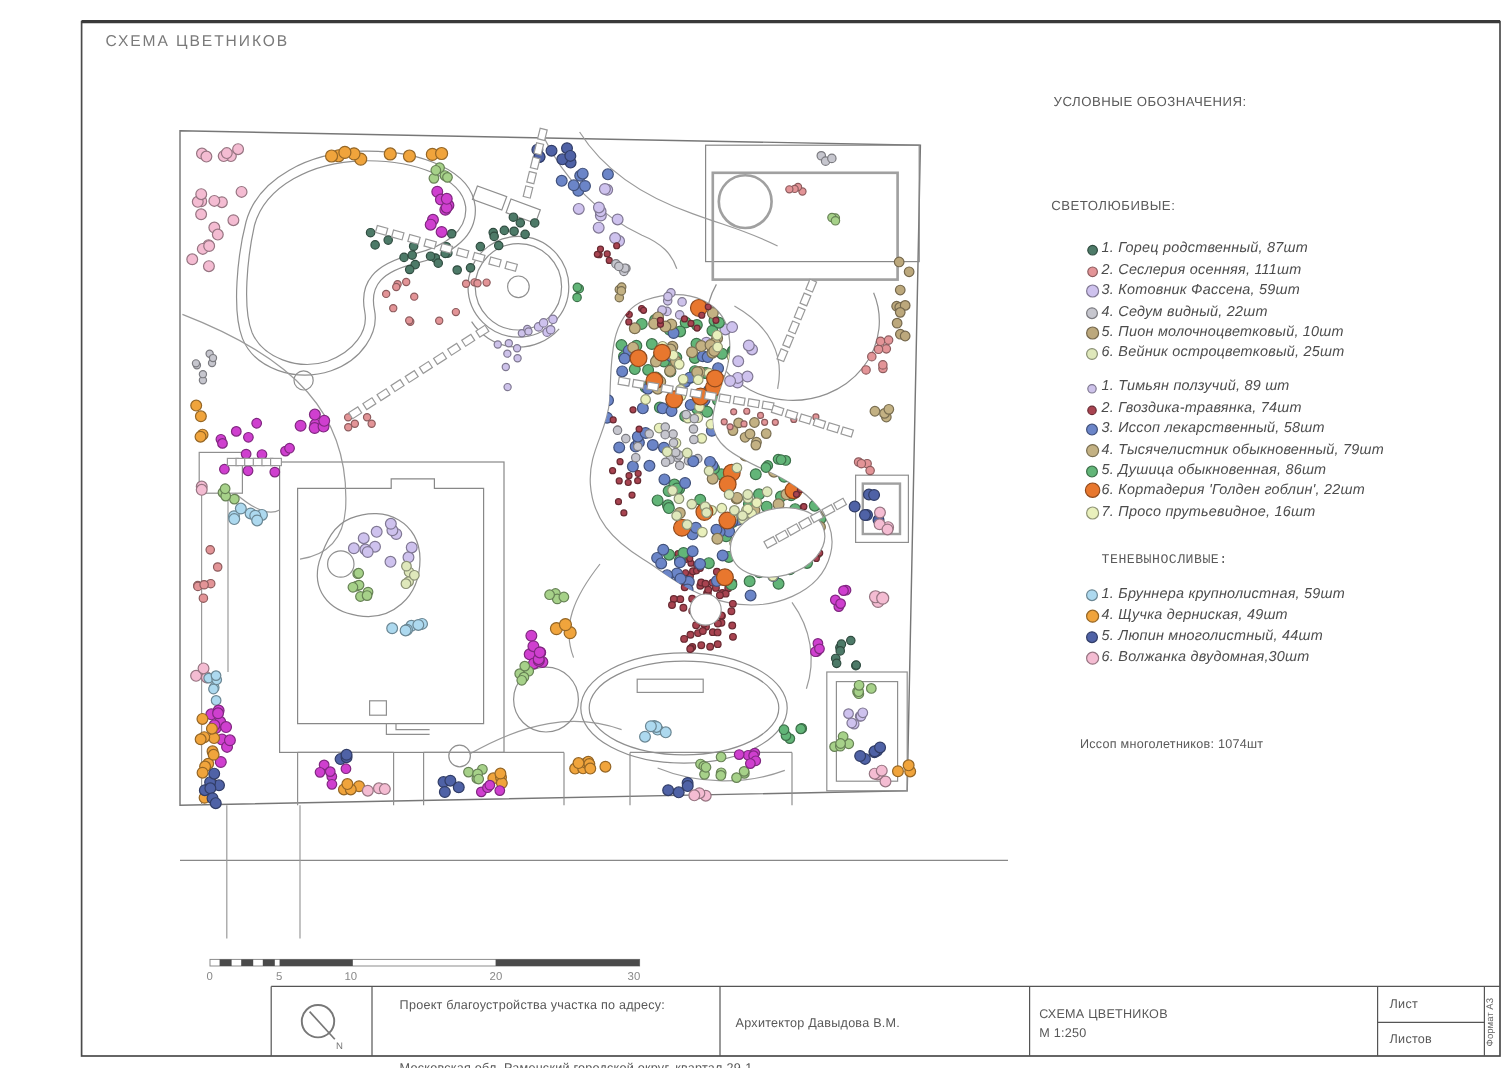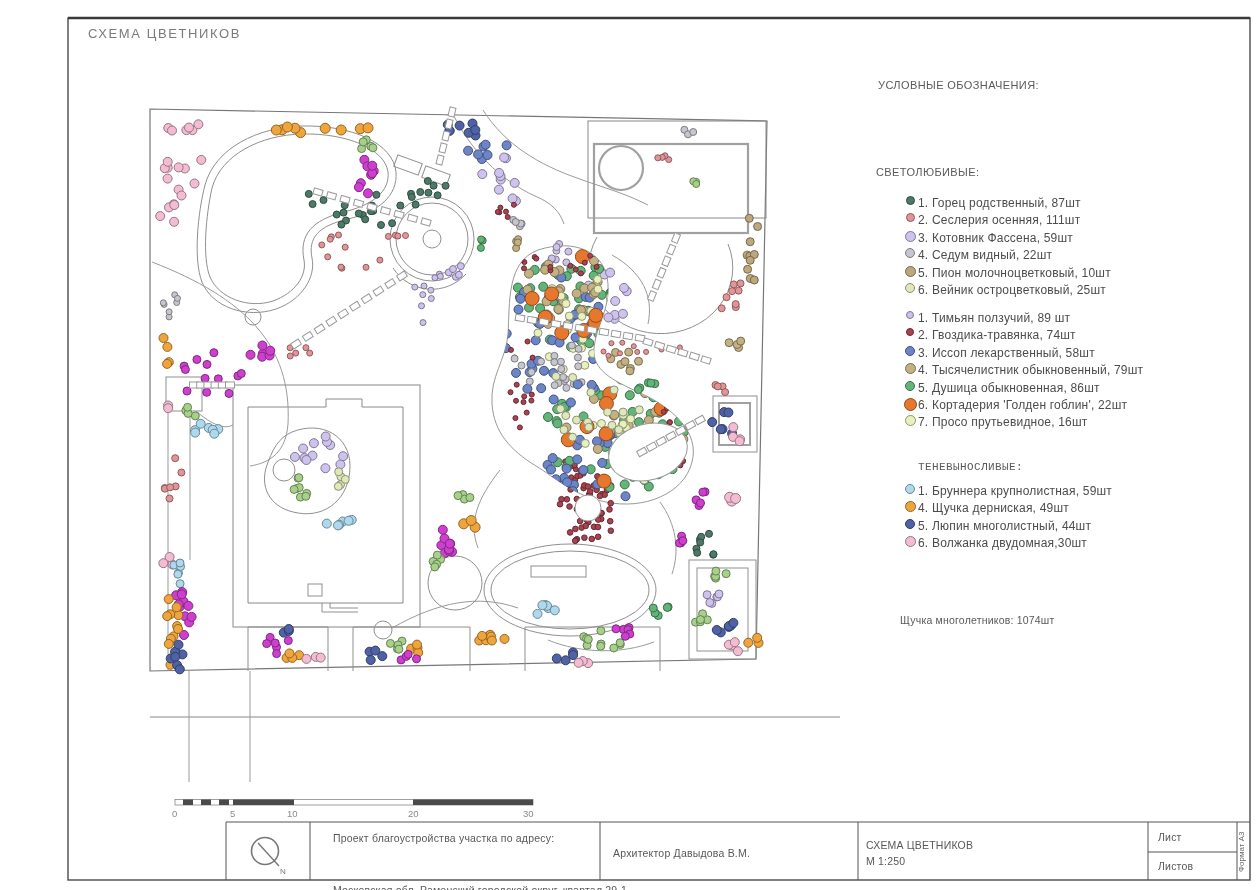--- a/index.html
+++ b/index.html
@@ -4,21 +4,21 @@
 <style>
   html,body{margin:0;padding:0;background:#fff;}
   body{width:1260px;height:890px;position:relative;overflow:hidden;
        font-family:"Liberation Sans","DejaVu Sans",sans-serif;color:#4f4f4f;}
   .abs{position:absolute;}
   #sheet{position:absolute;left:0;top:0;width:1260px;height:890px;}
   svg{position:absolute;left:0;top:0;}
   .page-title{font-size:13px;letter-spacing:1.6px;color:#7a7a7a;}
   .lg-header{font-size:11px;letter-spacing:.4px;color:#5a5a5a;}
   .lg-title{font-size:11px;letter-spacing:.4px;color:#5a5a5a;}
-  .lg-row{display:flex;align-items:flex-start;height:17.4px;}
+  .lg-row{display:flex;align-items:flex-end;height:17.4px;font-style:italic;}
   .lg-dotbox{width:16px;display:flex;justify-content:center;align-items:center;flex:0 0 16px;}
   .lg-dot{border-radius:50%;box-sizing:border-box;}
   .lg-label{font-size:12px;color:#4c4c4c;letter-spacing:.2px;white-space:nowrap;}
   .lg-total{font-size:10.5px;color:#5a5a5a;letter-spacing:.2px;}
   .tb-text{font-size:10.5px;color:#585858;letter-spacing:.2px;line-height:15px;white-space:nowrap;}
   .tb-format{writing-mode:vertical-rl;transform:rotate(180deg);font-size:8px;color:#666;
              text-align:center;height:54px;width:13px;}
 </style>
 </head>
 <body>
@@ -1421,21 +1421,21 @@
           </span>
           <span class="lg-label">5. Люпин многолистный, 44шт</span>
         </div>
         <div class="lg-row">
           <span class="lg-dotbox">
             <span class="lg-dot" style="width: 11px; height: 11px; background: rgb(244, 188, 210); border: 1.3px solid rgb(151, 117, 130);"></span>
           </span>
           <span class="lg-label">6. Волжанка двудомная,30шт</span>
         </div>
       </div>
-    <div class="abs lg-total" style="left:900px;top:614px;">Щучка многолетников: 1074шт</div>
+    <div class="abs lg-total" style="left:900px;top:614px;">Иссоп многолетников: 1074шт</div>
   </div>
 
   <div>
     <div class="abs tb-text" style="left:333px;top:831px;">Проект благоустройства участка по адресу:</div>
     <div class="abs tb-text" style="left:333px;top:883px;">Московская обл. Раменский городской округ, квартал 29-1.</div>
     <div class="abs tb-text" style="left:613px;top:846px;">Архитектор  Давыдова В.М.</div>
     <div class="abs tb-text" style="left:866px;top:838px;">СХЕМА ЦВЕТНИКОВ</div>
     <div class="abs tb-text" style="left:866px;top:854px;">М 1:250</div>
     <div class="abs tb-text" style="left:1158px;top:830px;">Лист</div>
     <div class="abs tb-text" style="left:1158px;top:859px;">Листов</div>

